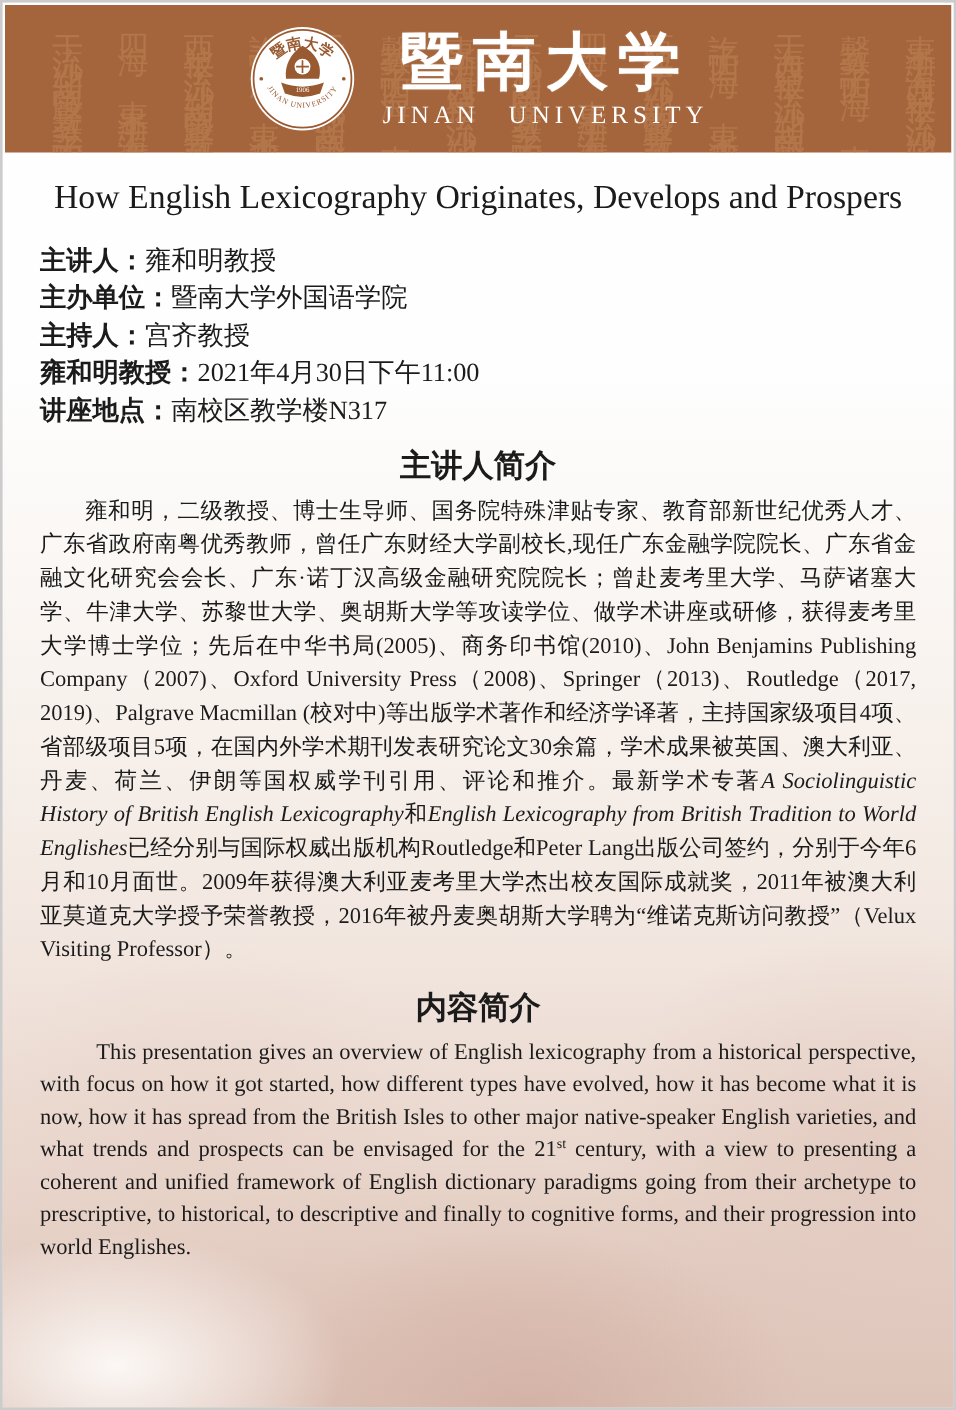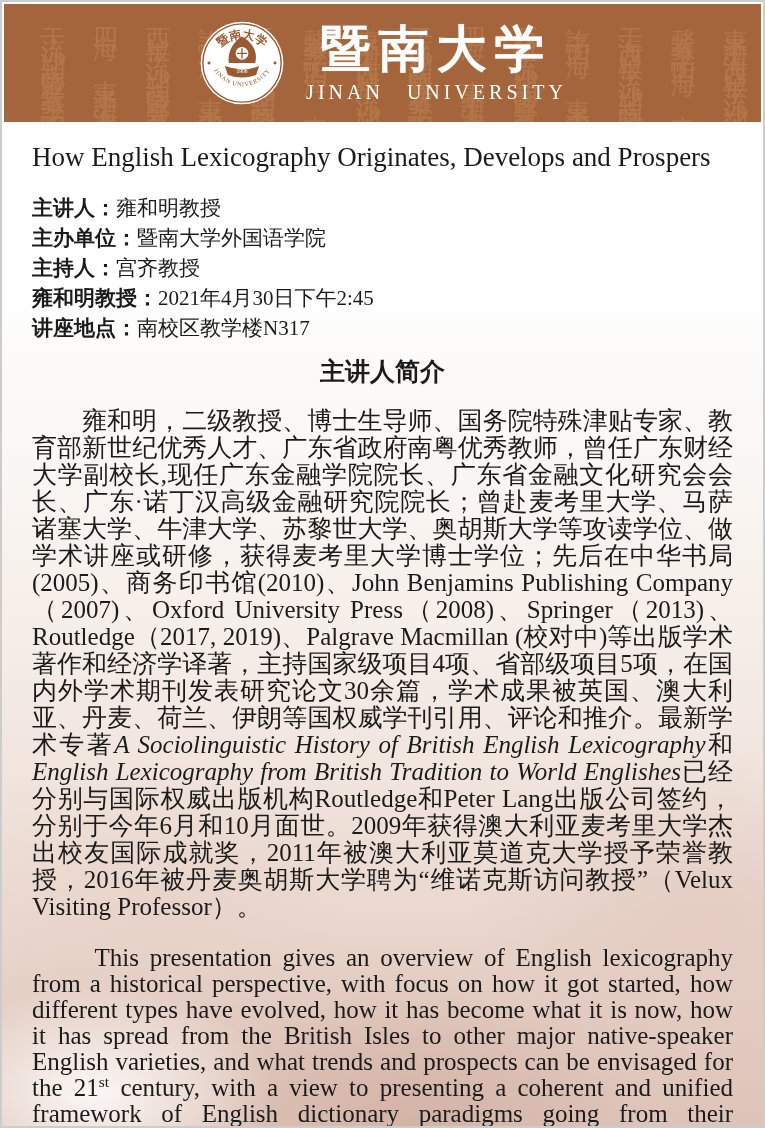--- a/index.html
+++ b/index.html
@@ -44,31 +44,31 @@
     font-size:50px; font-weight:bold; color:#fff;
     letter-spacing:8px; line-height:1.1; white-space:nowrap;
     text-shadow:0 0 1px rgba(255,255,255,.6);
   }
   .uni-en {
     font-size:20px; color:#fff; letter-spacing:4px; word-spacing:14px;
     margin-top:4px; white-space:nowrap;
   }
   
   .content { position:absolute; top:120px; left:2px; right:2px; bottom:2px; padding:0 28px; box-sizing:border-box; }
-  .title { text-align:left; font-size:27px; line-height:35px; font-weight:normal; }
+  .title { text-align:center; font-size:27px; line-height:35px; font-weight:normal; }
   .info { margin-top:8px; font-size:21px; }
   .info-row { line-height:30px; }
   .info-label { font-weight:bold; }
   .section-heading {
     text-align:center; font-weight:bold; font-size:25px; line-height:32px;
     margin-top:15px;
-    font-family:Liberation Mono, monospace;
+    font-family:Liberation Serif, serif;
   }
   .para {
-    text-align:justify; font-size:25px; margin-top:17px;font-family:Liberation Serif, serif;
+    text-align:justify; font-size:18px; margin-top:5px;font-family:Liberation Serif, serif;
   }
   .para-cn { line-height:27px; text-indent:2em; }
   .para-en { line-height:26px; text-indent:2.5em; }
   .seg-italic { font-style:italic; }
   sup { font-size:0.62em; line-height:0; }
 </style>
 </head>
 <body>
 
 <div class="page">
@@ -115,26 +115,27 @@
       <div class="info-row">
         <span class="info-label">主讲人：</span><span class="info-value">雍和明教授</span>
       </div>
       <div class="info-row">
         <span class="info-label">主办单位：</span><span class="info-value">暨南大学外国语学院</span>
       </div>
       <div class="info-row">
         <span class="info-label">主持人：</span><span class="info-value">宫齐教授</span>
       </div>
       <div class="info-row">
-        <span class="info-label">雍和明教授：</span><span class="info-value">2021年4月30日下午2:45</span>
+        <span class="info-label">雍和明教授：</span><span class="info-value">2021年4月30日下午11:00</span>
       </div>
       <div class="info-row">
         <span class="info-label">讲座地点：</span><span class="info-value">南校区教学楼N317</span>
       </div>
     </div>
 
     <div class="section-heading">主讲人简介</div>
     <p class="para para-cn"><span>雍和明，二级教授、博士生导师、国务院特殊津贴专家、教育部新世纪优秀人才、广东省政府南粤优秀教师，曾任广东财经大学副校长,现任广东金融学院院长、广东省金融文化研究会会长、广东·诺丁汉高级金融研究院院长；曾赴麦考里大学、马萨诸塞大学、牛津大学、苏黎世大学、奥胡斯大学等攻读学位、做学术讲座或研修，获得麦考里大学博士学位；先后在中华书局(2005)、商务印书馆(2010)、John Benjamins Publishing Company（2007)、Oxford University Press（2008)、Springer（2013)、Routledge（2017, 2019)、Palgrave Macmillan (校对中)等出版学术著作和经济学译著，主持国家级项目4项、省部级项目5项，在国内外学术期刊发表研究论文30余篇，学术成果被英国、澳大利亚、丹麦、荷兰、伊朗等国权威学刊引用、评论和推介。最新学术专著</span><span class="seg-italic">A Sociolinguistic History of British English Lexicography</span><span>和</span><span class="seg-italic">English Lexicography from British Tradition to World Englishes</span><span>已经分别与国际权威出版机构Routledge和Peter Lang出版公司签约，分别于今年6月和10月面世。2009年获得澳大利亚麦考里大学杰出校友国际成就奖，2011年被澳大利亚莫道克大学授予荣誉教授，2016年被丹麦奥胡斯大学聘为“维诺克斯访问教授”（Velux Visiting Professor）。</span></p>
 
+    <div class="section-heading">内容简介</div>
     <p class="para para-en"><span>This presentation gives an overview of English lexicography from a historical perspective, with focus on how it got started, how different types have evolved, how it has become what it is now, how it has spread from the British Isles to other major native-speaker English varieties, and what trends and prospects can be envisaged for the 21</span><sup>st</sup><span> century, with a view to presenting a coherent and unified framework of English dictionary paradigms going from their archetype to prescriptive, to historical, to descriptive and finally to cognitive forms, and their progression into world Englishes.</span></p>
 
   </div>
 </div>
 
 </body></html>

